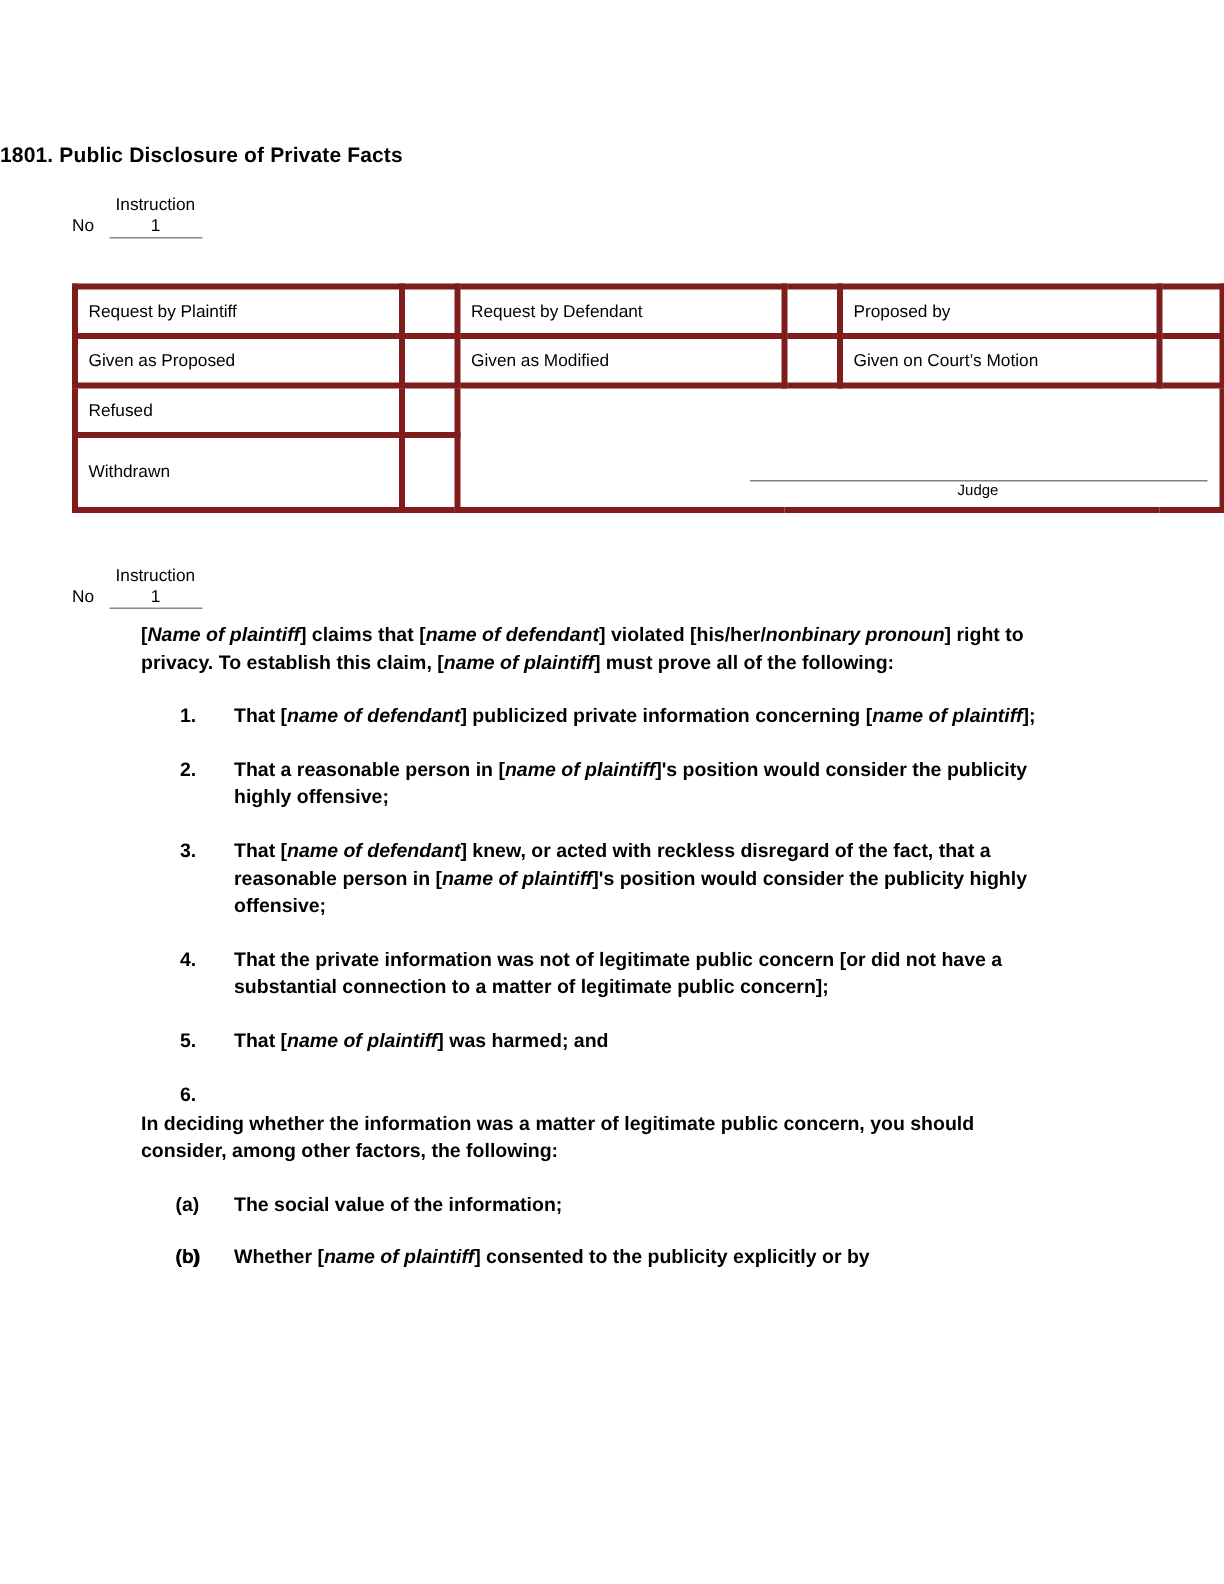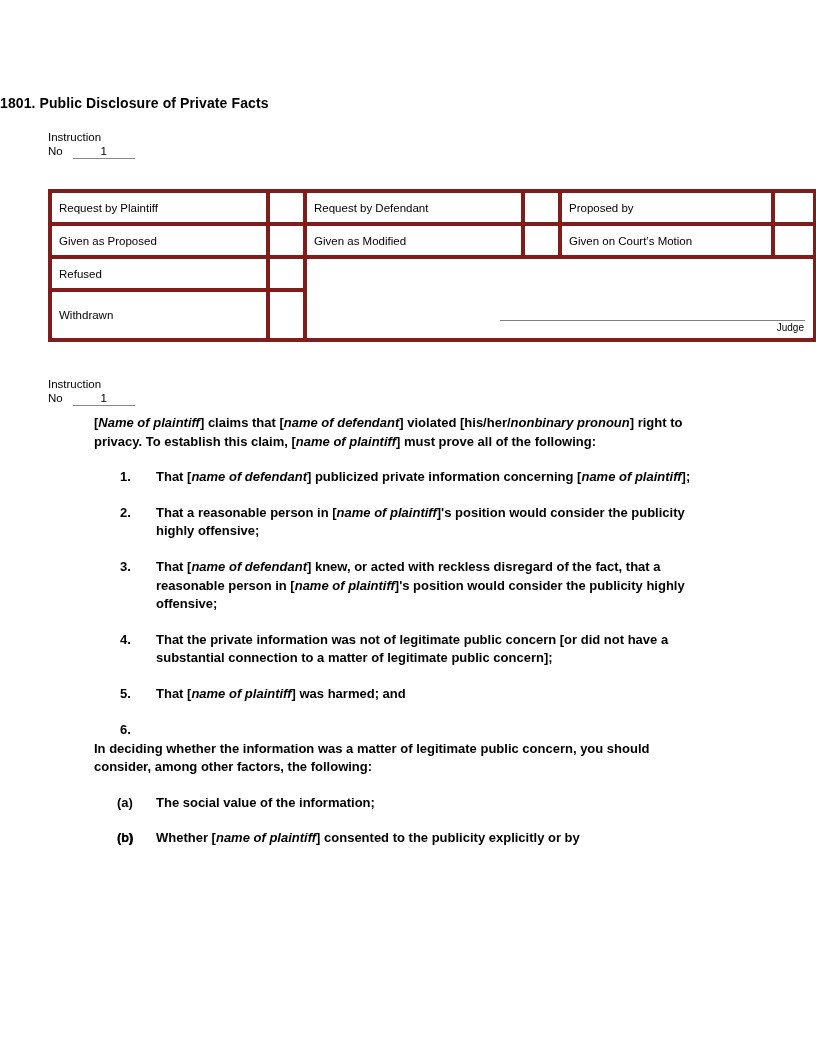--- a/index.html
+++ b/index.html
@@ -38,21 +38,21 @@
   }
 
   
   .instr-no {
     position: absolute;
     left: 48px;
     font-size: 11.5px;
     line-height: 14px;
     white-space: nowrap;
   }
-  .instr-no .lbl-line1 { display: block; }
+  .instr-no .lbl-line1 { display: block; margin-left: 29px; }
   .instr-no .line2 {
     display: block;
     white-space: nowrap;
   }
   .instr-no .lbl-no {
     display: inline-block;
   }
   .instr-no .no-value {
     display: inline-block;
     width: 62px;
@@ -99,21 +99,21 @@
   .sig-cell {
     position: relative;
     padding: 0 !important;
     vertical-align: bottom;
   }
   .sig-wrap {
     position: absolute;
     right: 8px;
     bottom: 4px;
     width: 305px;
-    text-align: right;
+    text-align: center;
   }
   .sig-line {
     border-top: 1px solid #808080;
     height: 0;
     margin-bottom: 1px;
   }
   .sig-label {
     font-size: 10px;
     line-height: 12px;
     padding-right: 1px;

